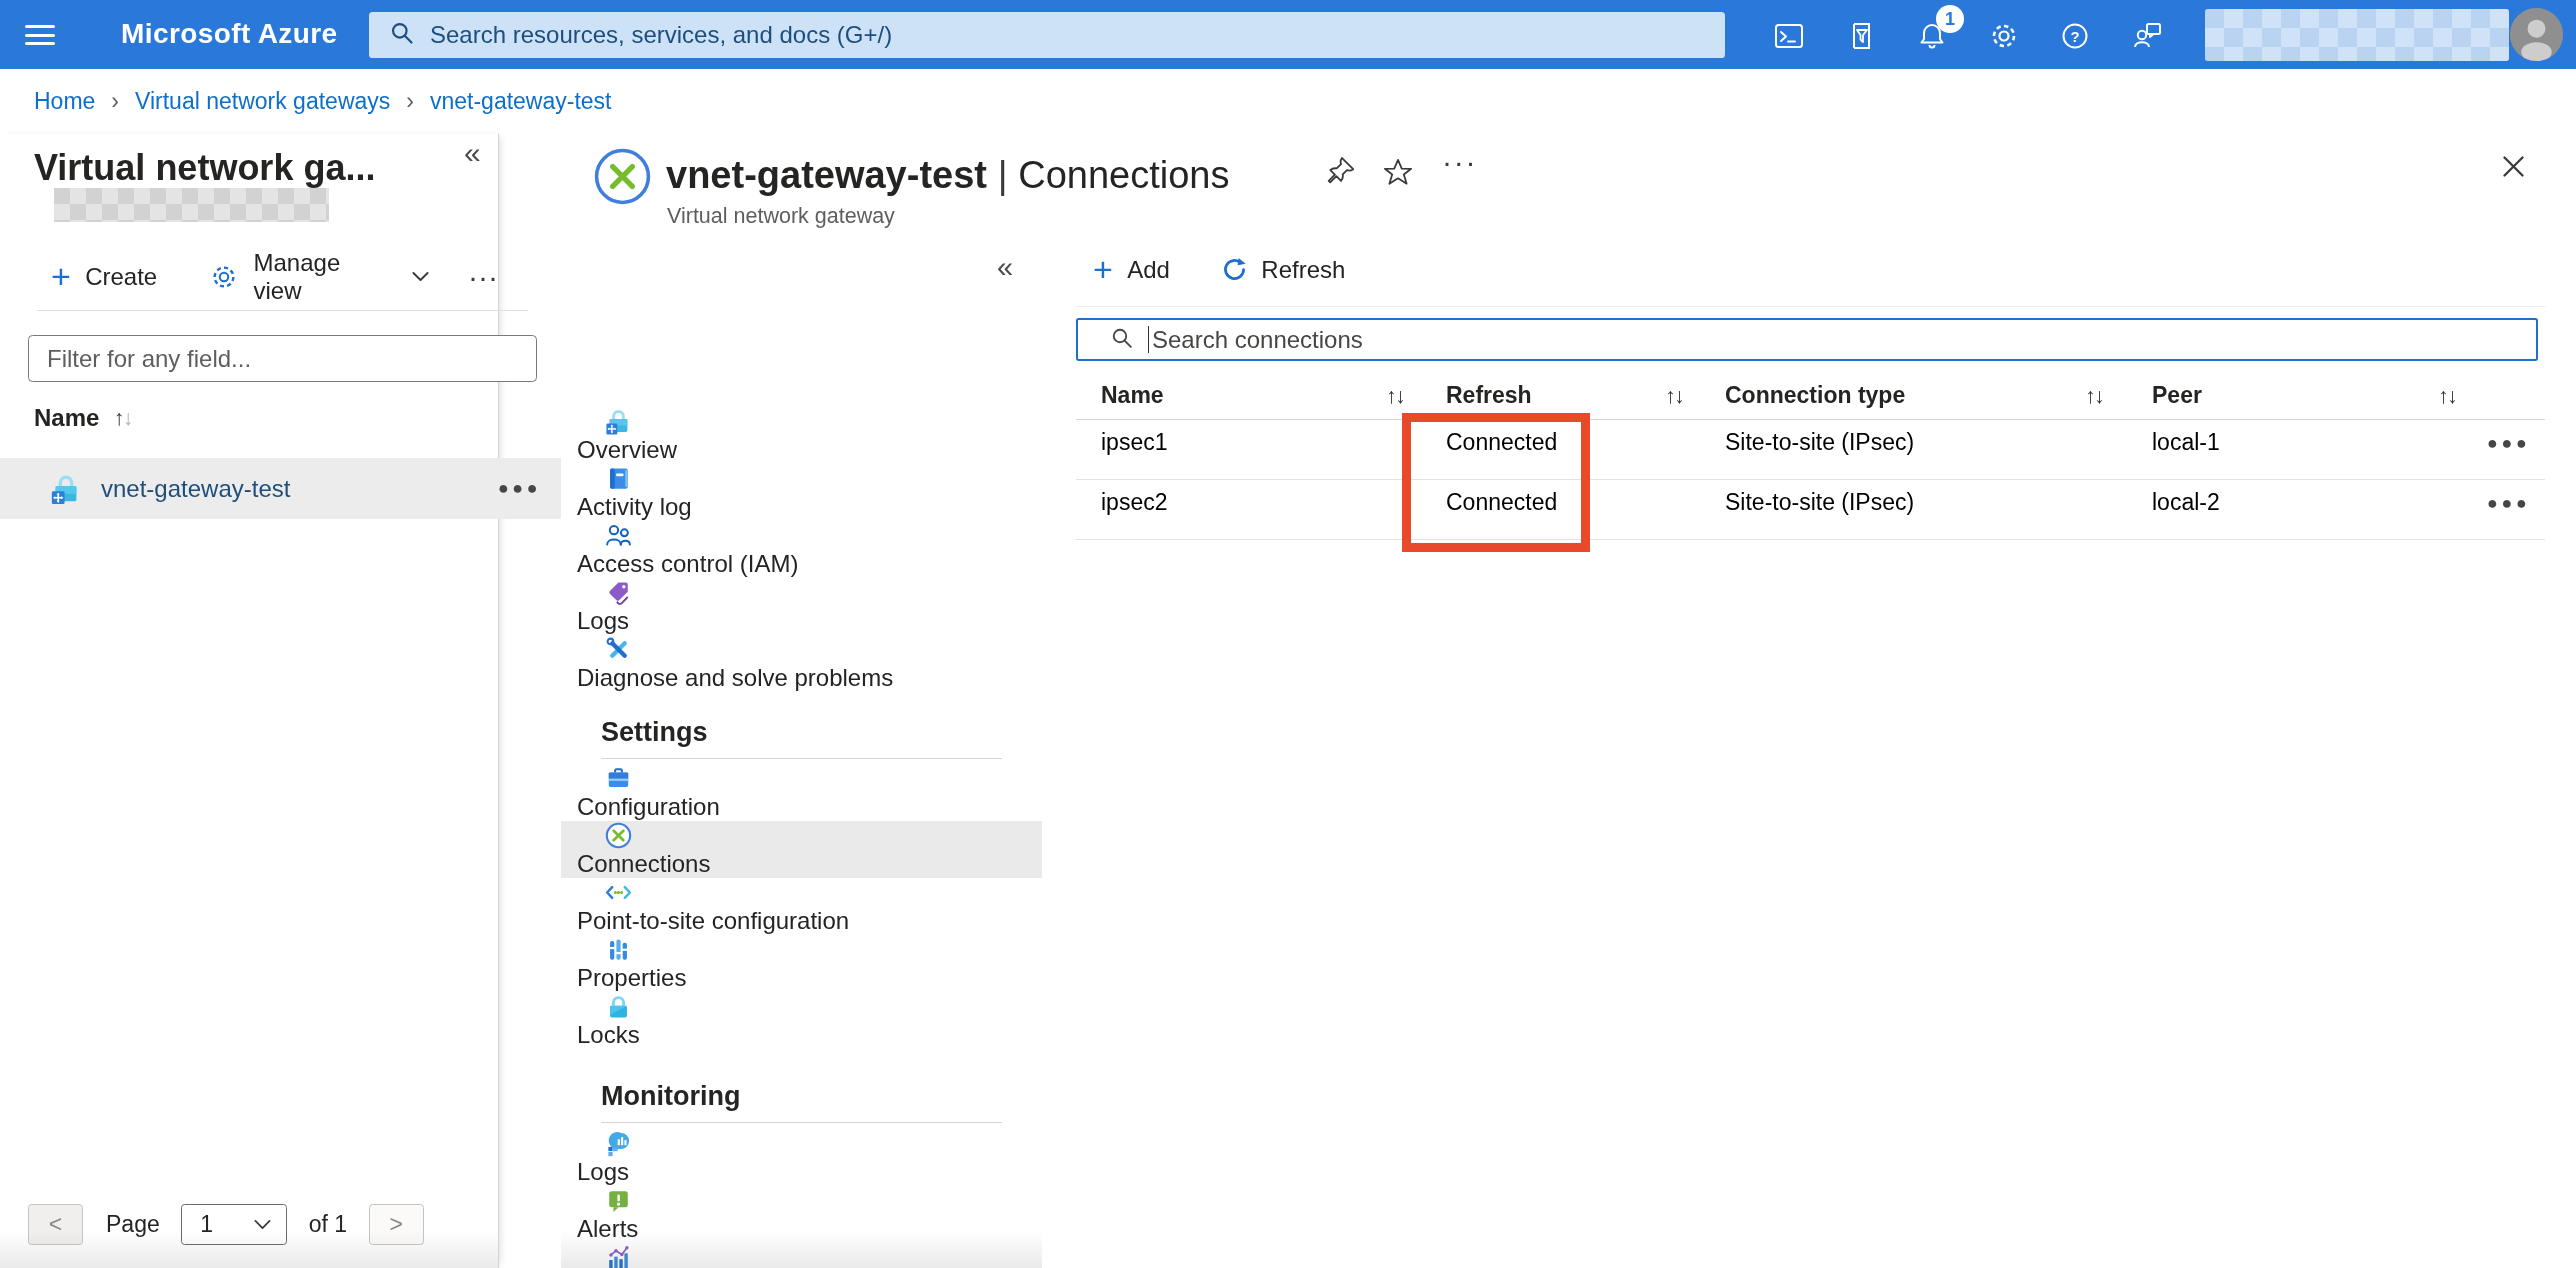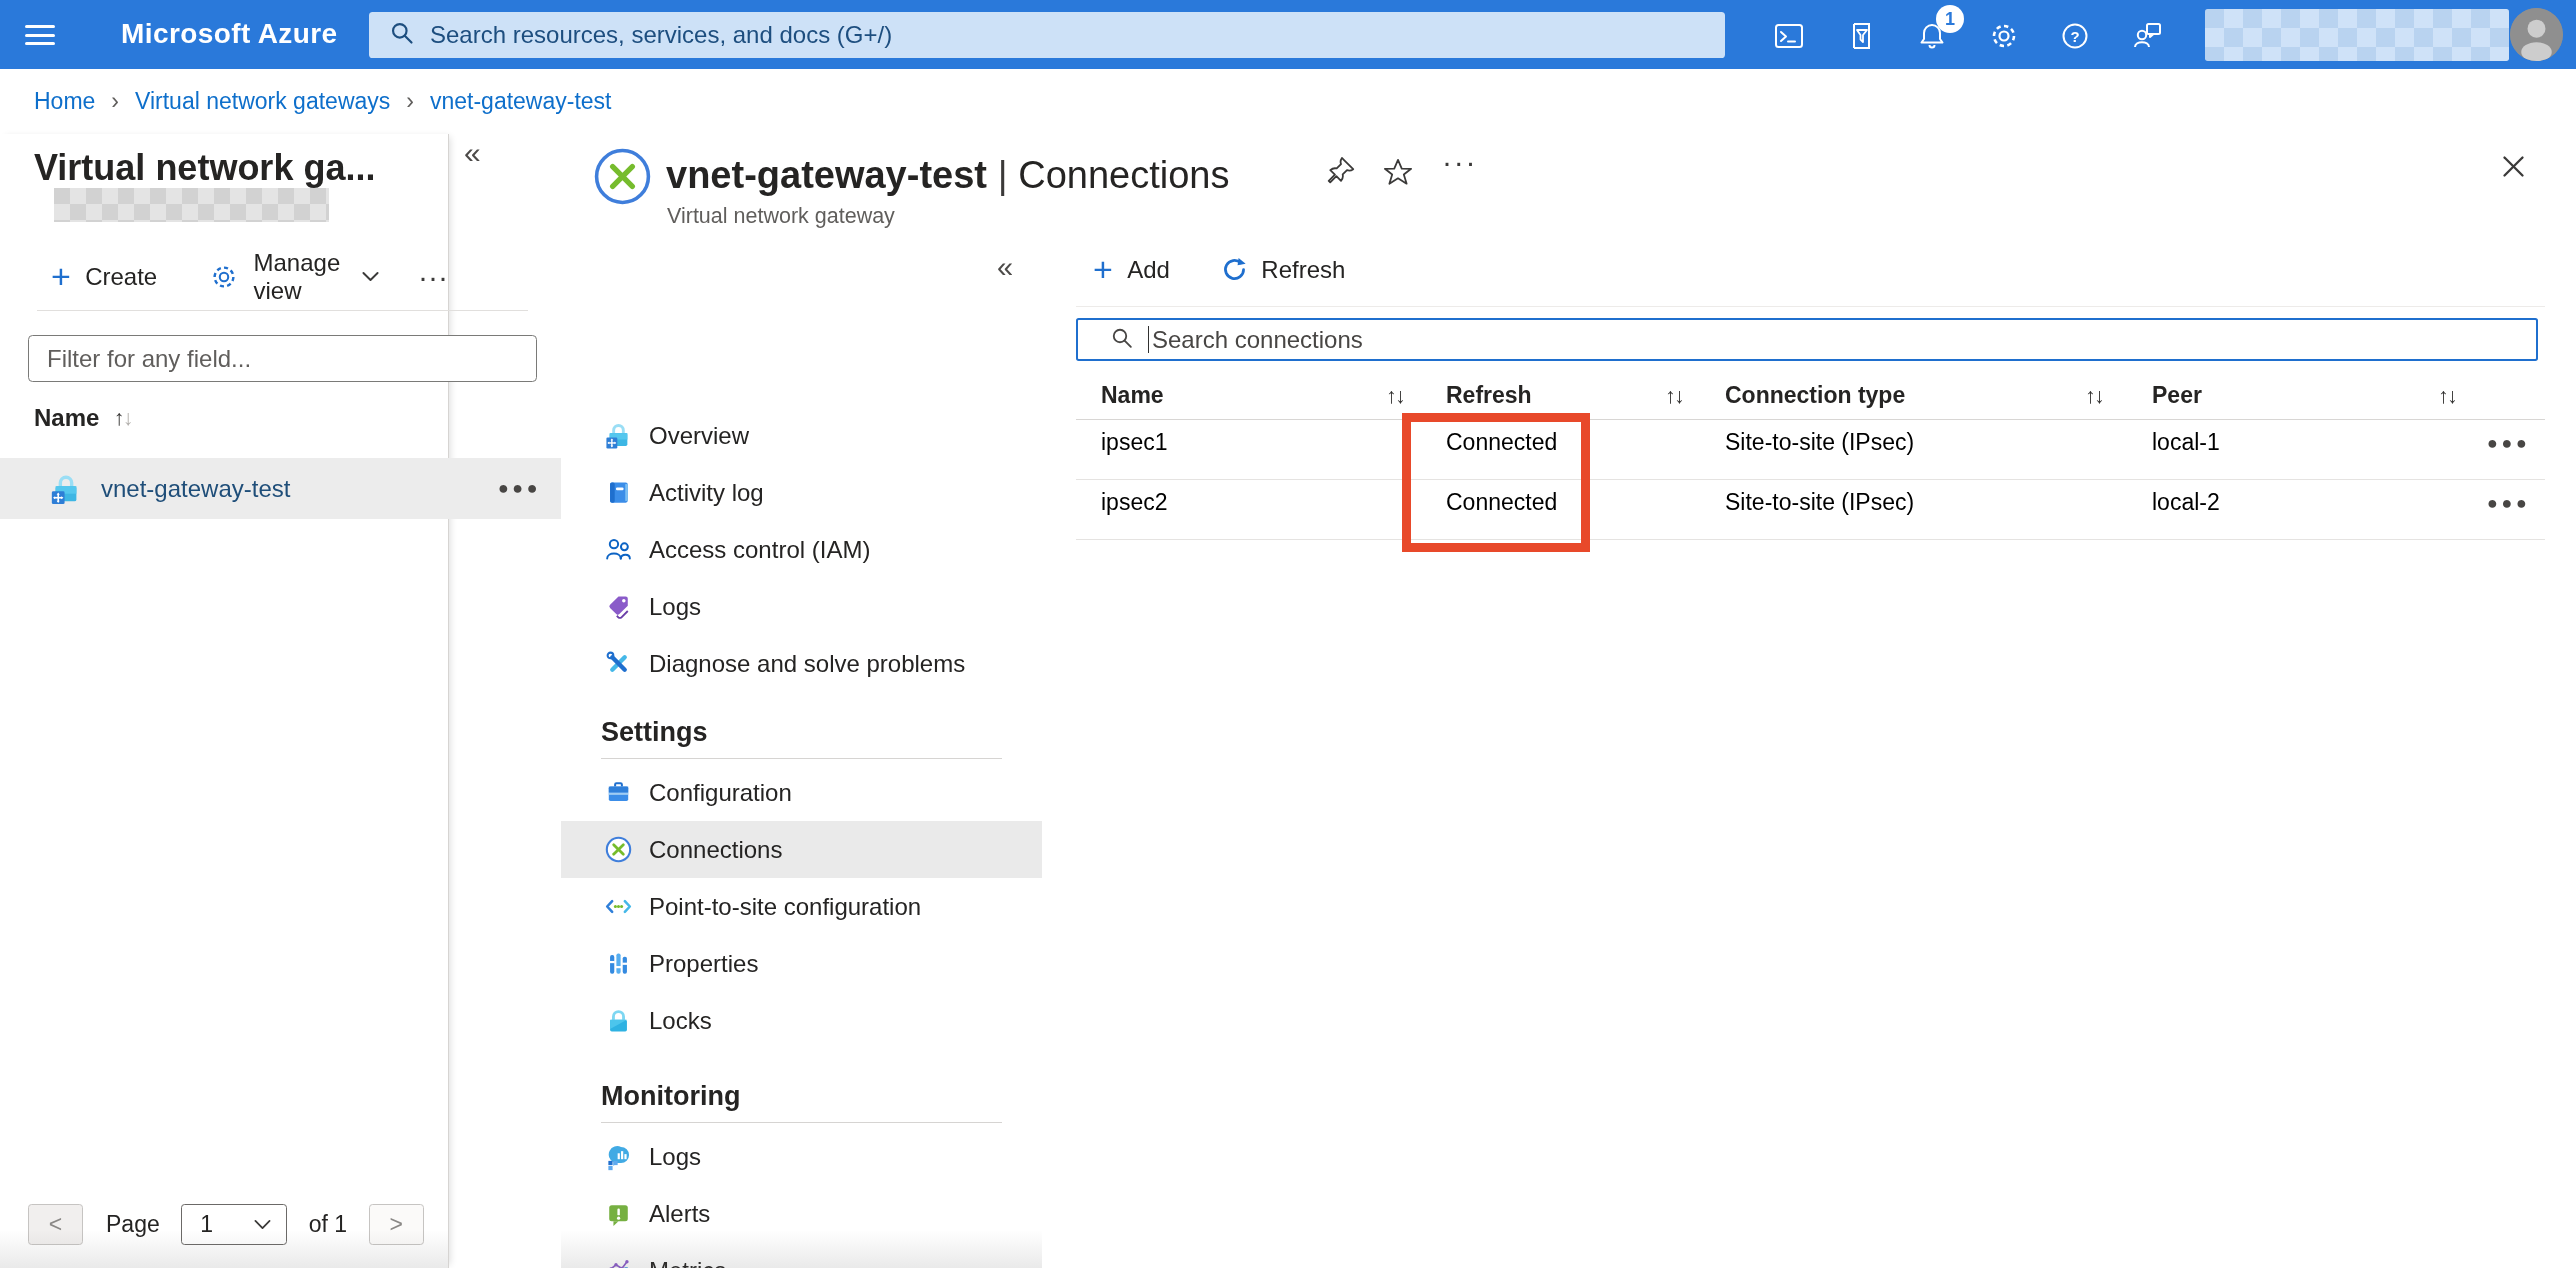--- a/index.html
+++ b/index.html
@@ -29,21 +29,21 @@
   .tb-avatar { position:absolute; left:2510px; top:8px; width:53px; height:53px; border-radius:50%;
                overflow:hidden; background:#8f8f8f; cursor:pointer; }
 
   
   .breadcrumb { position:absolute; left:34px; top:69px; height:65px; display:flex; align-items:center;
                 font-size:23px; }
   .bc-link { color:#0e6fcb; cursor:pointer; }
   .bc-sep { color:#605e5c; margin:0 16px; font-size:23px; }
 
   
-  .left-panel { position:absolute; left:0; top:134px; width:449px; bottom:0; background:#fff;
+  .left-panel { position:absolute; left:0; top:134px; width:499px; bottom:0; background:#fff;
                 border-right:0.9px solid #d6d4d2; box-shadow:3.6px 0 7.2px -2.7px rgba(0,0,0,.14); }
   .lp-title-row { position:absolute; left:34px; top:12.5px; width:501px; }
   .lp-title { font-size:36px; font-weight:700; color:#252423; }
   .lp-collapse { position:absolute; left:464px; top:1.8px; font-size:30px; color:#4d4b49; cursor:pointer; }
   .lp-blur { position:absolute; left:54px; top:54px; width:275px; height:34px;
              background:repeating-conic-gradient(#e4e4e4 0% 25%, #d2d2d2 0% 50%); background-size:32px 32px; }
   .lp-toolbar { position:absolute; left:51px; top:123px; height:39px; display:flex; align-items:center; }
   .lp-toolbar .tool { display:flex; align-items:center; cursor:pointer; font-size:24px; color:#252423; }
   .plus { color:#1f6fce; font-size:34px; font-weight:400; line-height:27px; }
   .lp-divider { position:absolute; left:37px; top:176px; width:491px; height:0.9px; background:#e1dfdd; }
@@ -86,21 +86,21 @@
               justify-content:center; cursor:pointer; }
 
   
   .menu { position:absolute; left:0; top:103px; width:481px; bottom:0; }
   .menu-search { position:absolute; left:38px; top:10.7px; width:376px; height:41px; border:1.3px solid #7a7a78;
                  border-radius:2.7px; display:flex; align-items:center; padding-left:12.5px; background:#fff; }
   .menu-search input { border:none; outline:none; font-family:inherit; font-size:24px; width:295px; margin-left:10.7px; }
   .menu-search input::placeholder { color:#605e5c; opacity:1; }
   .menu-collapse { position:absolute; left:436px; top:14.3px; font-size:29px; color:#4d4b49; cursor:pointer; }
   .menu-list { position:absolute; left:0; top:170px; width:481px; }
-  .mi { height:57px; display:flex; align-items:center; cursor:pointer; }
+  .mi { height:57px; display:flex; align-items:flex-start; cursor:pointer;flex-direction:column; }
   .mi-ic { margin-left:43px; width:29px; height:29px; flex:0 0 auto; display:flex; align-items:center; justify-content:center; }
   .mi-label { margin-left:16px; font-size:24px; color:#252423; white-space:nowrap; }
   .mi.sel { background:#eaeaea; }
   .sec-head { margin:25px 0 0 40px; font-size:27px; font-weight:700; color:#252423; height:32px; }
   .sec-head.mon { margin-top:32px; }
   .sec-div { margin:9px 0 5.4px 40px; width:401px; height:0.9px; background:#d6d4d2; }
 
   
   .content { position:absolute; left:481px; top:103px; right:0; bottom:0; }
   .ct-toolbar { position:absolute; left:51px; top:13.4px; height:39px; display:flex; align-items:center; }

